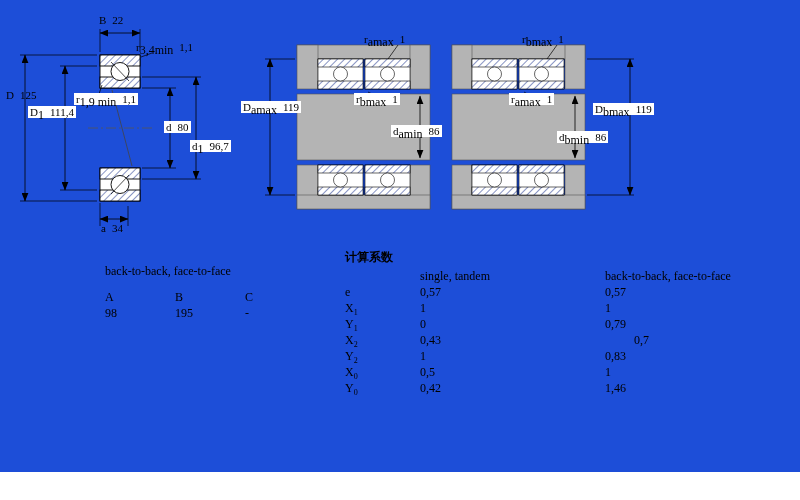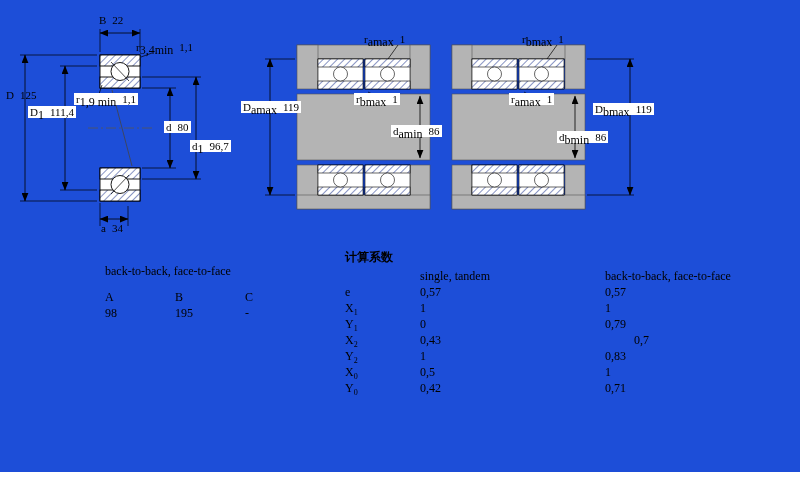--- a/index.html
+++ b/index.html
@@ -229,15 +229,15 @@
   <div class="txt" style="left:345px;top:350px"><span>Y</span><sub>2</sub></div>
   <div class="txt" style="left:420px;top:350px">1</div>
   <div class="txt" style="left:605px;top:350px">0,83</div>
 
   <div class="txt" style="left:345px;top:366px"><span>X</span><sub>0</sub></div>
   <div class="txt" style="left:420px;top:366px">0,5</div>
   <div class="txt" style="left:605px;top:366px">1</div>
 
   <div class="txt" style="left:345px;top:382px"><span>Y</span><sub>0</sub></div>
   <div class="txt" style="left:420px;top:382px">0,42</div>
-  <div class="txt" style="left:605px;top:382px">0,71</div>
+  <div class="txt" style="left:605px;top:382px">1,46</div>
 
 </div>
 
 </body></html>

